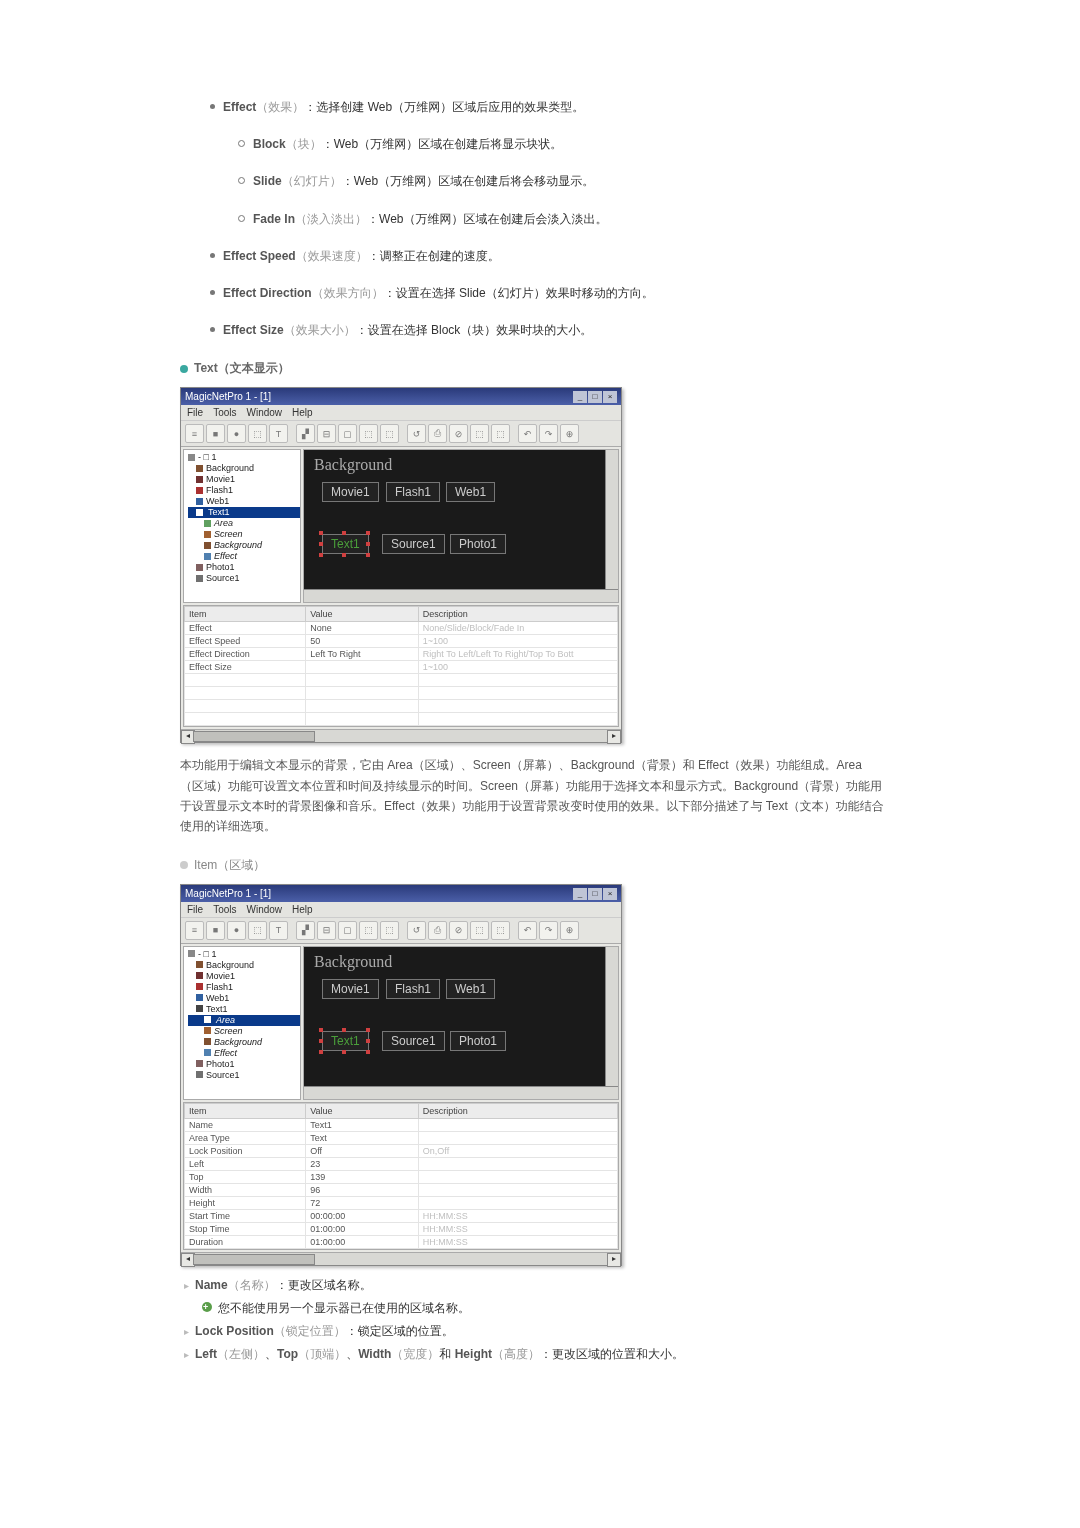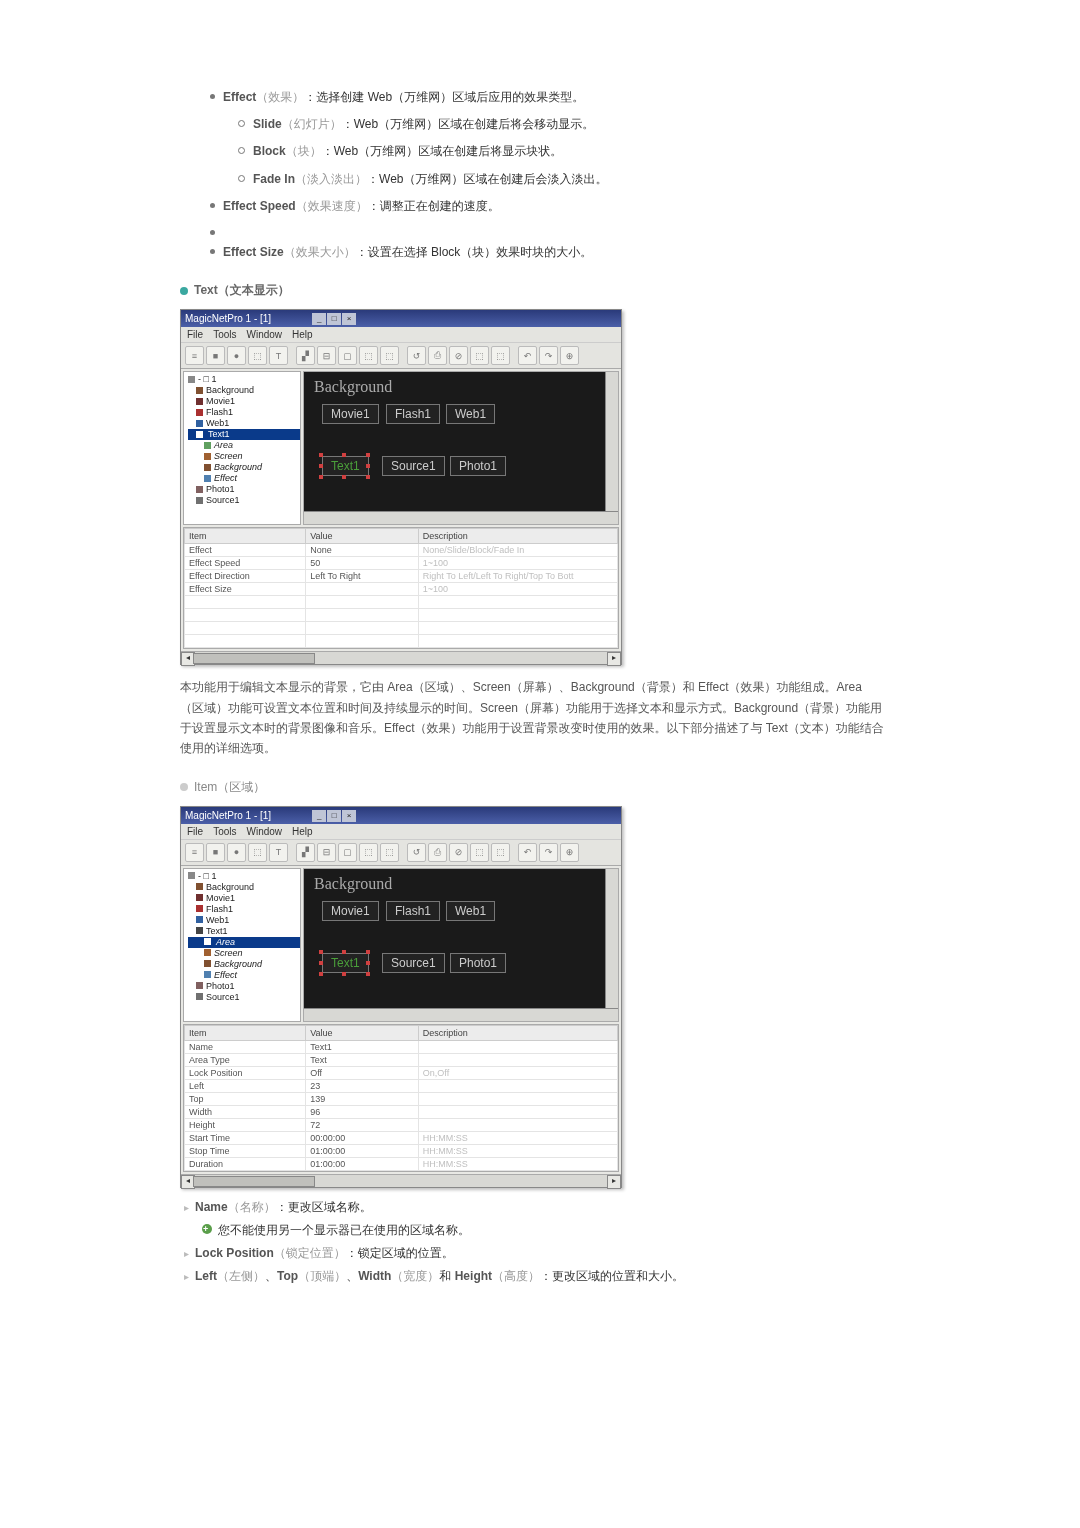--- a/index.html
+++ b/index.html
@@ -10,21 +10,21 @@
     font-size: 12px;
     color: #333;
     width: 1080px;
   }
   .page {
     width: 720px;
     margin: 0 auto;
     padding: 80px 0 40px 0;
   }
   .bullet-list { margin: 0 0 10px 30px; }
-  .bullet-row { display: flex; align-items: flex-start; margin: 8px 0; line-height: 1.6; }
+  .bullet-row { display: flex; align-items: flex-start; margin: 18px 0; line-height: 1.6; }
   .filled-circ { width: 5px; height: 5px; background:#777; border-radius:50%; margin: 6px 8px 0 0; flex-shrink:0; }
   .hollow-circ { width: 5px; height: 5px; border:1px solid #777; border-radius:50%; margin:5px 8px 0 0; flex-shrink:0; }
   .sub { margin-left: 28px; }
   .bold { font-weight: bold; color:#555; }
   .gray { color:#999; }
   .section-head { display:flex; align-items:center; margin: 20px 0 10px 0; }
   .teal-dot { width:8px; height:8px; background:#3aa8a0; border-radius:50%; margin-right:6px; }
   .gray-dot { width:8px; height:8px; background:#ccc; border-radius:50%; margin-right:6px; }
   .plus-dot { width:10px; height:10px; background:#5a9e4a; border-radius:50%; margin-right:6px; position:relative; flex-shrink:0; margin-top:3px;}
   .plus-dot::before { content:"+"; position:absolute; top:-2px; left:1px; color:#fff; font-size:9px; font-weight:bold; }
@@ -41,20 +41,21 @@
     border: 1px solid #888;
     background: #e8e8e4;
     box-shadow: 2px 2px 3px rgba(0,0,0,0.25);
     font-size: 10px;
   }
   .titlebar {
     background: linear-gradient(#2a3a7a,#4b5fa8);
     color: #fff;
     padding: 2px 4px;
     display:flex;
+    justify-content:space-between;
     align-items:center;
     font-size:10px;
     gap:40px;
   }
   .titlebar .ctrls span{ display:inline-block; width:14px; height:12px; background:#bfc5d6; margin-left:1px; font-size:8px; text-align:center; color:#222; line-height:12px;}
   .menubar { background:#e4e4e0; padding:2px 6px; color:#333; font-size:10px; display:flex; gap:10px;}
   .toolbar { background:#e4e4e0; border-top:1px solid #ccc; border-bottom:1px solid #aaa; padding:3px 4px; display:flex; gap:2px; flex-wrap:nowrap; align-items:center;}
   .tb-ico { width:17px; height:17px; border:1px solid #bbb; background:#f2f2ee; border-radius:2px; display:flex; align-items:center; justify-content:center; font-size:9px; color:#777;}
   .tb-sep { width:4px; }
   .main-area { display:flex; height:158px; }
@@ -119,37 +120,38 @@
 <div class="page">
 
   <div class="bullet-list">
     <div class="bullet-row">
       <span class="filled-circ"></span>
       <span><span class="bold">Effect</span><span class="gray">（效果）</span><span>：选择创建 Web（万维网）区域后应用的效果类型。</span></span>
     </div>
     <div class="sub">
       <div class="bullet-row">
           <span class="hollow-circ"></span>
-          <span><span class="bold">Slide</span><span class="gray">（幻灯片）</span><span>：Web（万维网）区域在创建后将会移动显示。</span></span>
+          <span><span class="bold">Block</span><span class="gray">（块）</span><span>：Web（万维网）区域在创建后将显示块状。</span></span>
         </div>
       <div class="bullet-row">
           <span class="hollow-circ"></span>
-          <span><span class="bold">Block</span><span class="gray">（块）</span><span>：Web（万维网）区域在创建后将显示块状。</span></span>
+          <span><span class="bold">Slide</span><span class="gray">（幻灯片）</span><span>：Web（万维网）区域在创建后将会移动显示。</span></span>
         </div>
       <div class="bullet-row">
           <span class="hollow-circ"></span>
           <span><span class="bold">Fade In</span><span class="gray">（淡入淡出）</span><span>：Web（万维网）区域在创建后会淡入淡出。</span></span>
         </div>
     </div>
     <div class="bullet-row">
         <span class="filled-circ"></span>
         <span><span class="bold">Effect Speed</span><span class="gray">（效果速度）</span><span>：调整正在创建的速度。</span></span>
       </div>
     <div class="bullet-row">
         <span class="filled-circ"></span>
+        <span><span class="bold">Effect Direction</span><span class="gray">（效果方向）</span><span>：设置在选择 Slide（幻灯片）效果时移动的方向。</span></span>
       </div>
     <div class="bullet-row">
         <span class="filled-circ"></span>
         <span><span class="bold">Effect Size</span><span class="gray">（效果大小）</span><span>：设置在选择 Block（块）效果时块的大小。</span></span>
       </div>
   </div>
 
   <div class="section-head">
     <span class="teal-dot"></span>
     <span class="section-title">Text（文本显示）</span>

